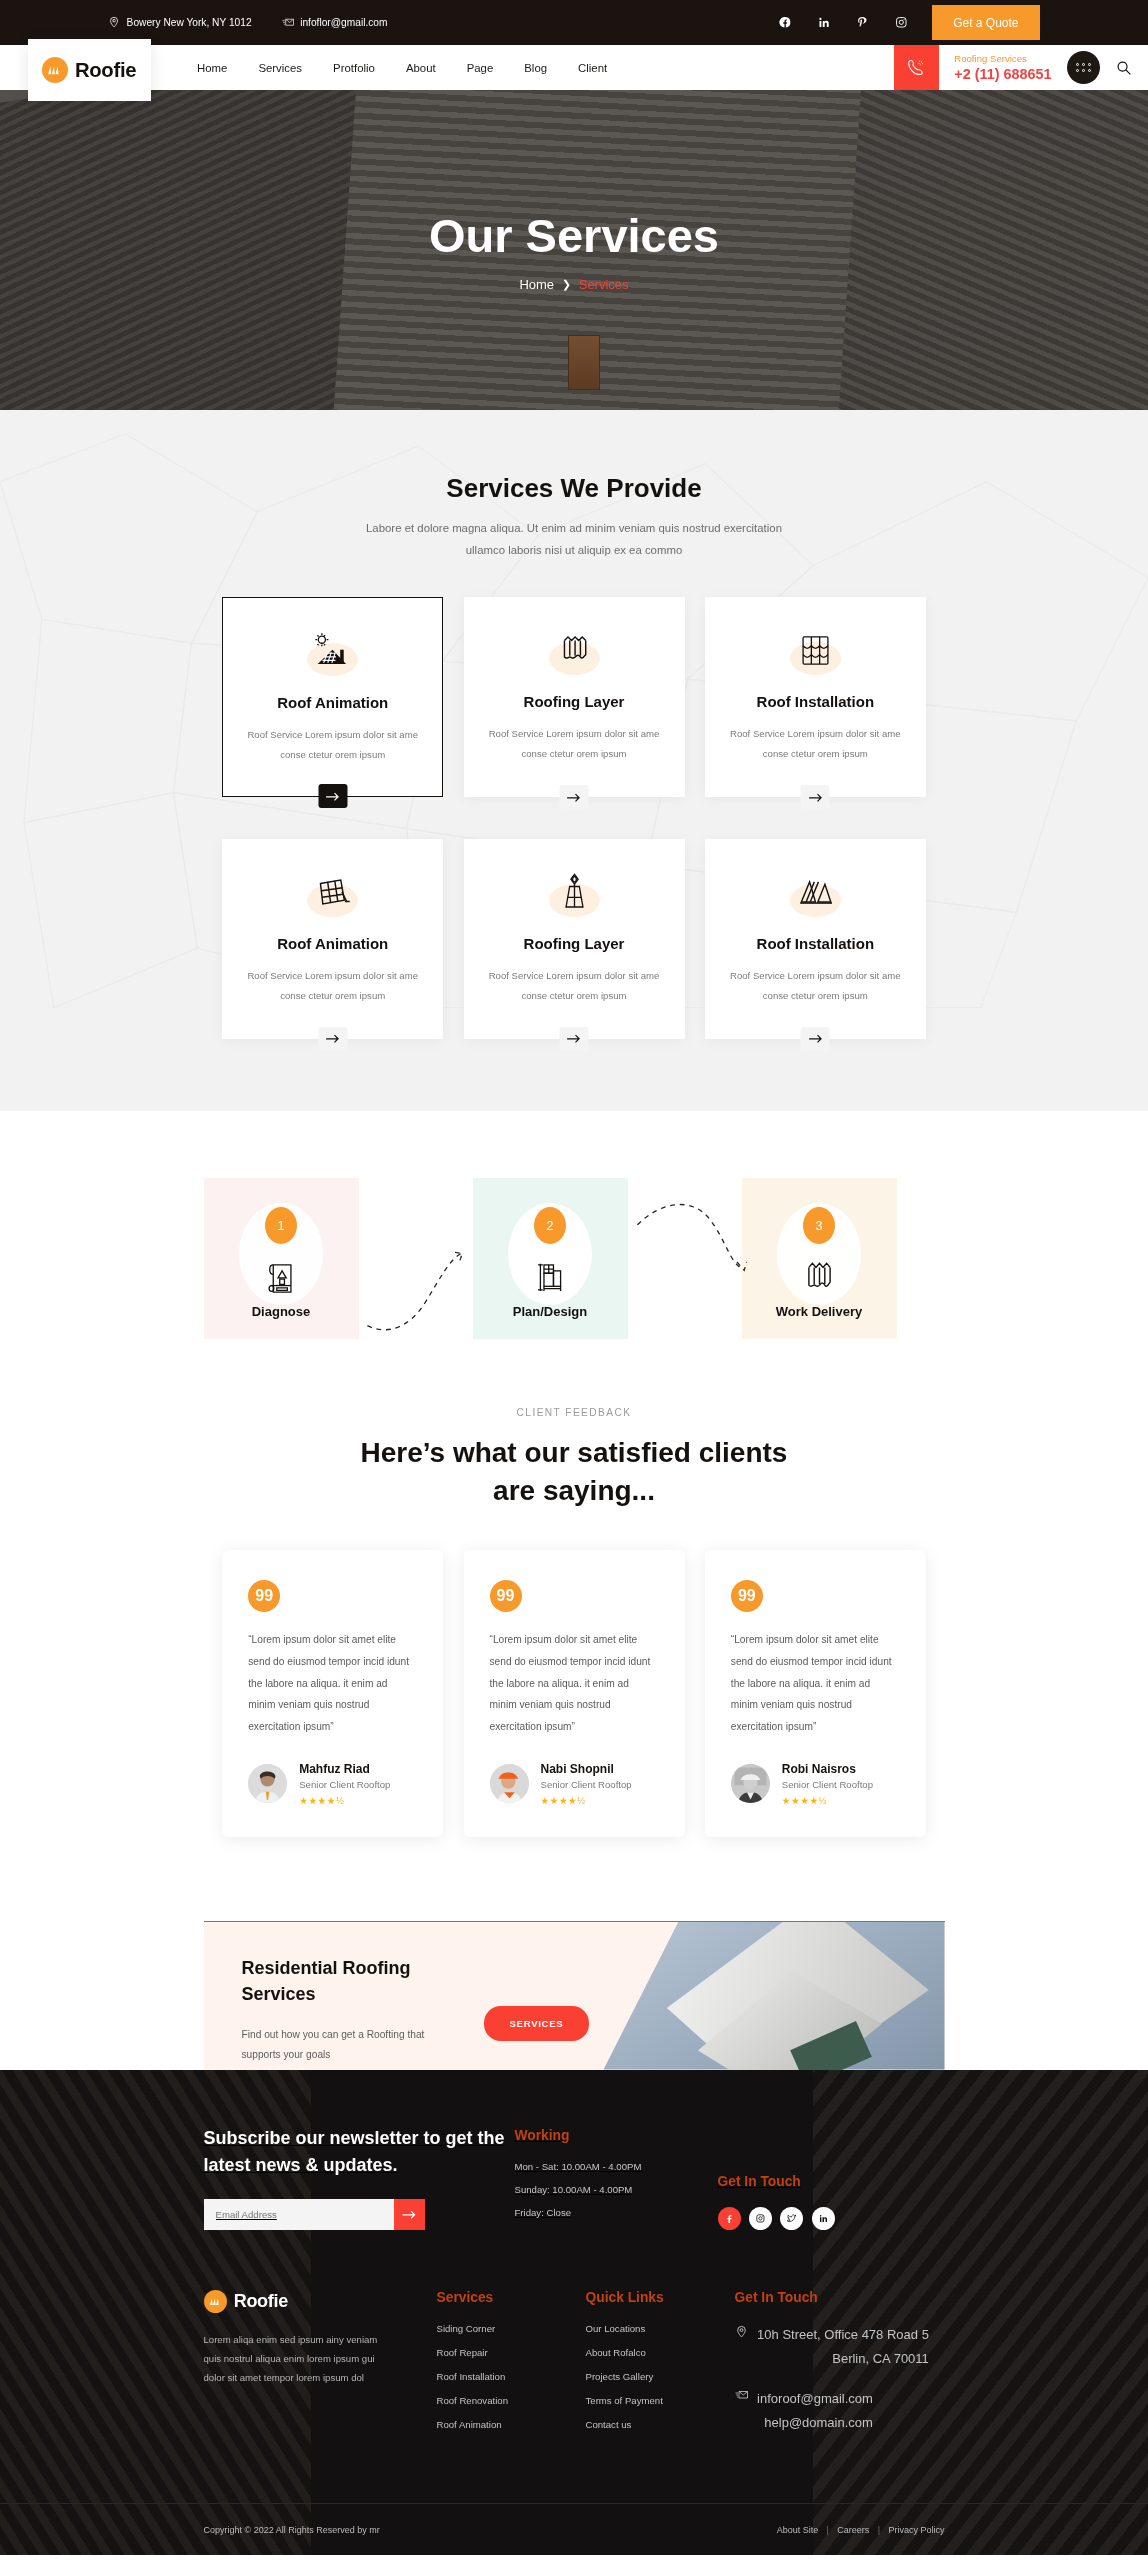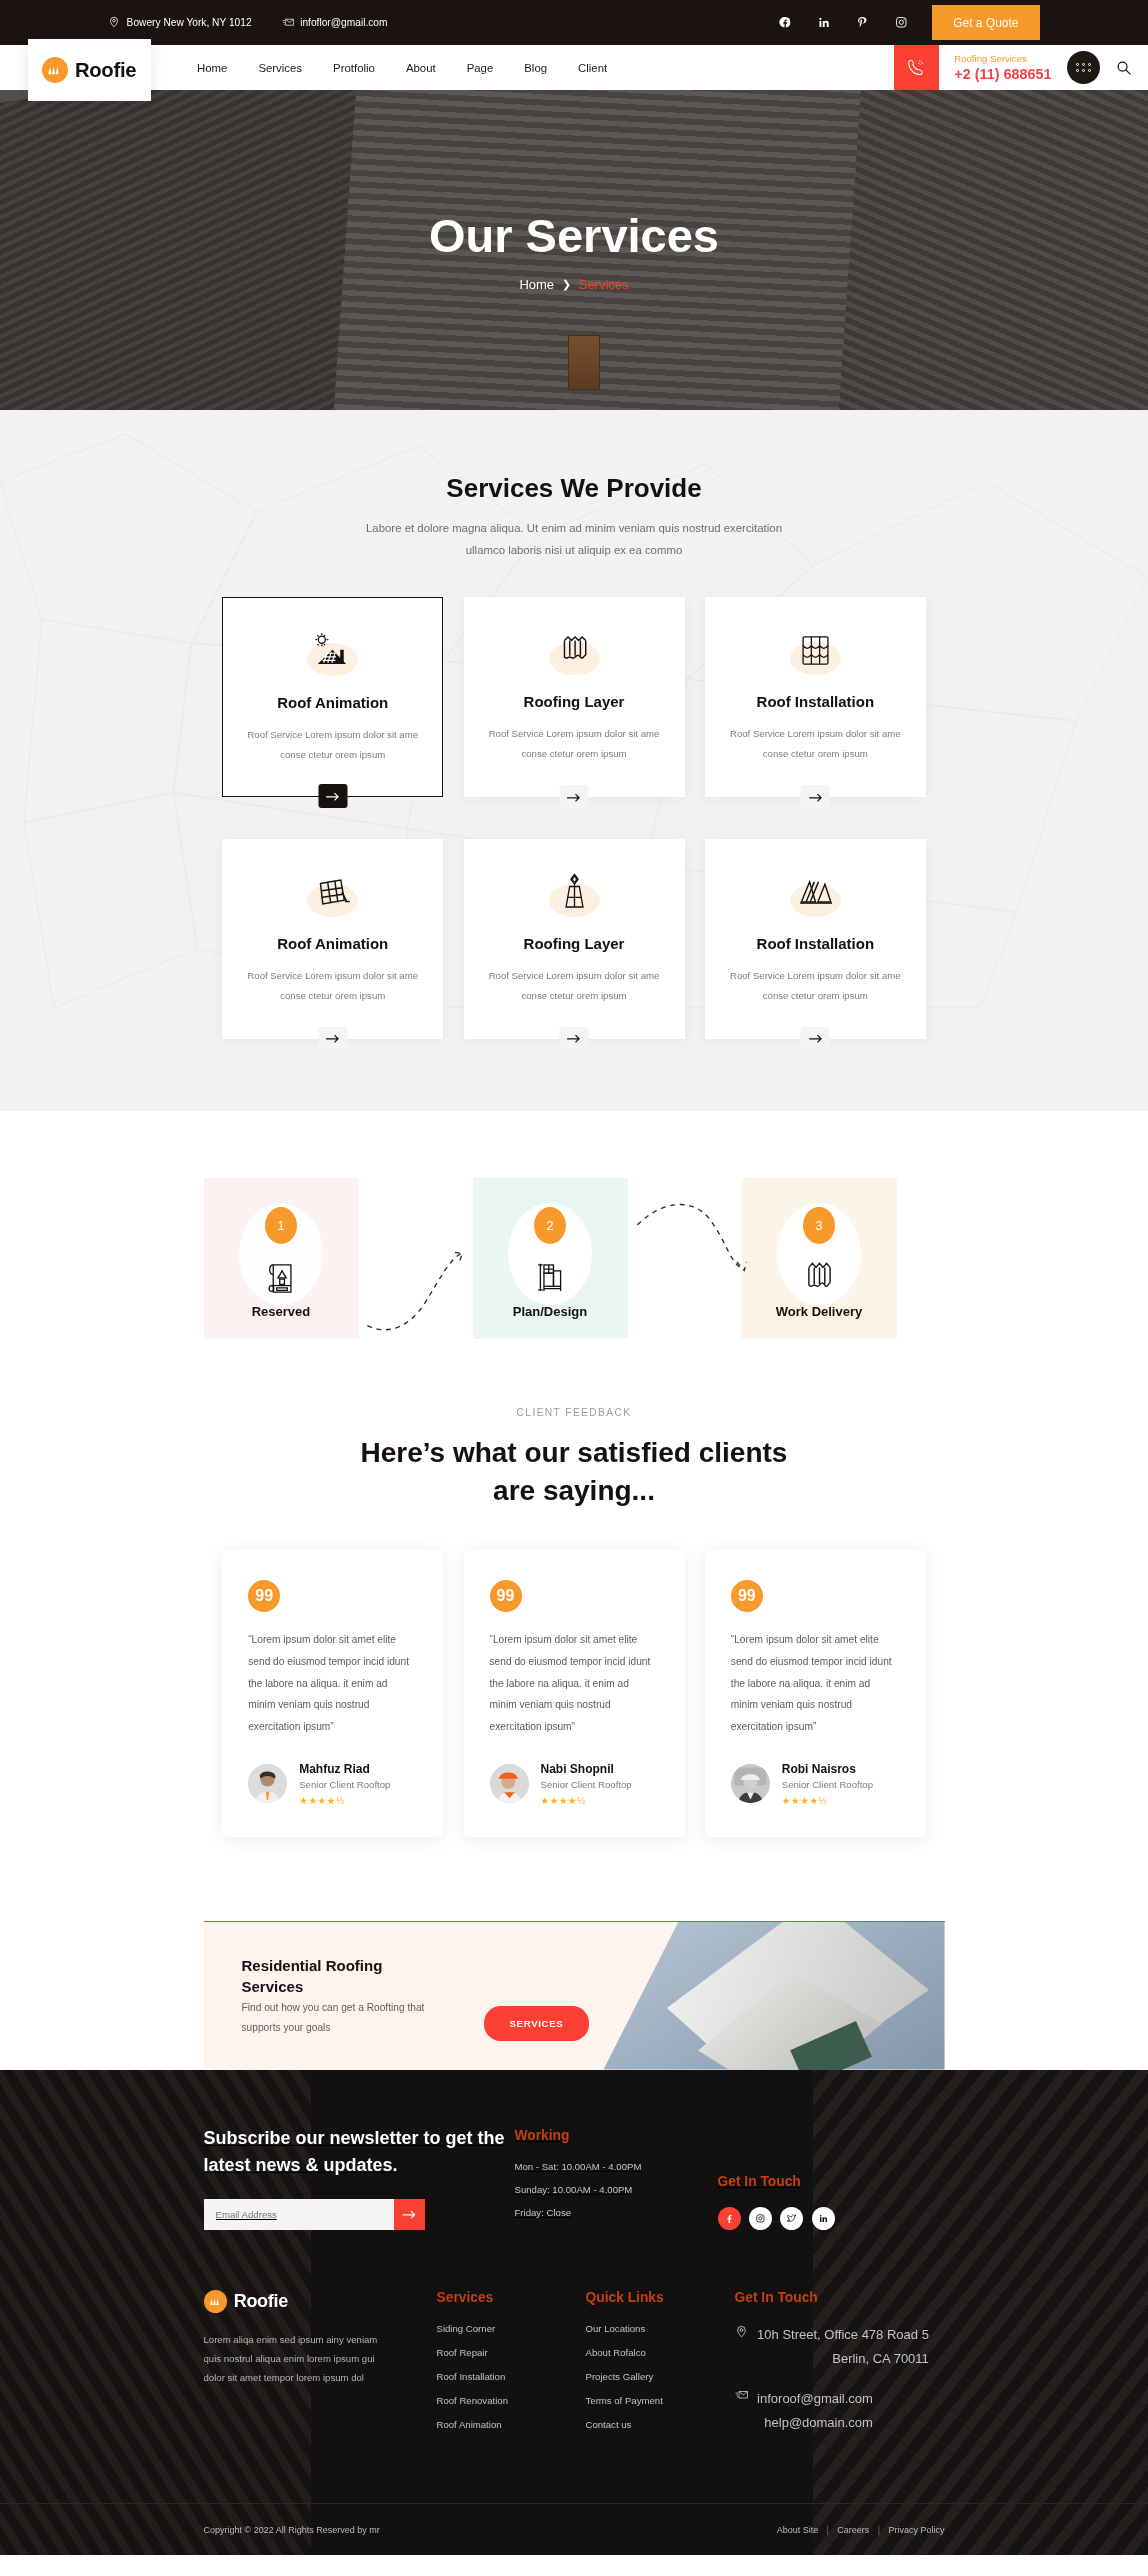--- a/index.html
+++ b/index.html
@@ -135,21 +135,21 @@
     clip-path:polygon(22% 0,100% 0,100% 100%,0 100%);}
   .cta-bld{position:absolute;right:24px;top:-6px;width:257px;height:167px;
     background:linear-gradient(135deg,#f3f3f1 0%,#dcdcda 50%,#c3c3c1 100%);
     transform:rotate(-24deg);clip-path:polygon(4% 24%,74% 0,100% 78%,26% 100%);}
   .cta-bld2{position:absolute;right:66px;top:54px;width:179px;height:120px;
     background:linear-gradient(160deg,#e8e8e6,#b9b9b6);transform:rotate(-24deg);
     clip-path:polygon(0 30%,66% 2%,100% 72%,32% 100%);}
   .cta-win{position:absolute;right:78px;bottom:-3.6px;width:72px;height:39px;
     background:#3d5c4d;transform:rotate(-24deg);}
   .cta-body{position:relative;z-index:3;padding:33px 0 0 38px;display:flex;align-items:flex-start;}
-  .cta-title{font-size:15px;font-weight:bold;color:#14110f;line-height:1.45;width:197px;}
+  .cta-title{font-size:18px;font-weight:bold;color:#14110f;line-height:1.45;margin-bottom:18px;width:197px;}
   .cta-text{font-size:10.2px;color:#5e5e5e;line-height:1.95;width:197px;}
   .cta-btn{background:#fa4032;color:#fff;border:none;font-family:inherit;font-size:9.6px;
     font-weight:bold;letter-spacing:0.7px;padding:12px 26px;border-radius:16.7px;cursor:pointer;
     margin:51px 0 0 45px;}
 
   
   .footer{background:#121010;position:relative;overflow:hidden;padding-top:55px;}
   .f-bgL{position:absolute;left:-24px;top:0;width:335px;height:100%;
     background:repeating-linear-gradient(58deg,#231f1d 0 8.4px,#151312 8.4px 18px);opacity:.9;}
   .f-bgR{position:absolute;right:-36px;top:0;width:371px;height:100%;
@@ -473,21 +473,21 @@
           <svg width="33" height="37" viewBox="0 0 56 62" fill="none" stroke="#14110f" stroke-width="2.2">
             <path d="M14 8h30v46H14z"></path>
               <path d="M14 8c-4 0-6 3-6 8s2 8 6 8"></path>
               <ellipse cx="11" cy="48" rx="4" ry="5"></ellipse>
               <path d="M11 43h33"></path>
             <path d="M29 18 L36 30 H22 Z"></path>
               <rect x="25" y="32" width="8" height="9"></rect>
             <path d="M20 47h18v4H20z"></path>
           </svg>
         </span>
-        <span class="plabel">Reserved</span>
+        <span class="plabel">Diagnose</span>
       </div>
 
       <div class="pstep s2">
         <span class="pstep-ov"></span>
         <span class="pnum">2</span>
         <span class="picon">
           <svg width="37" height="38" viewBox="0 0 62 64" fill="none" stroke="#14110f" stroke-width="2.2">
             <path d="M14 8v46M10 10h8M10 52h8"></path>
             <path d="M20 50h28M20 46v8M48 46v8"></path>
             <rect x="20" y="10" width="16" height="14"></rect>

